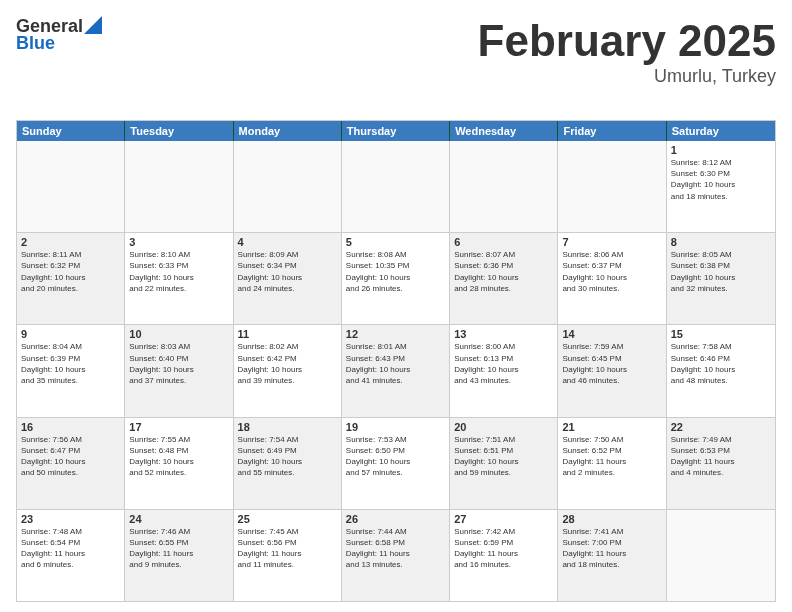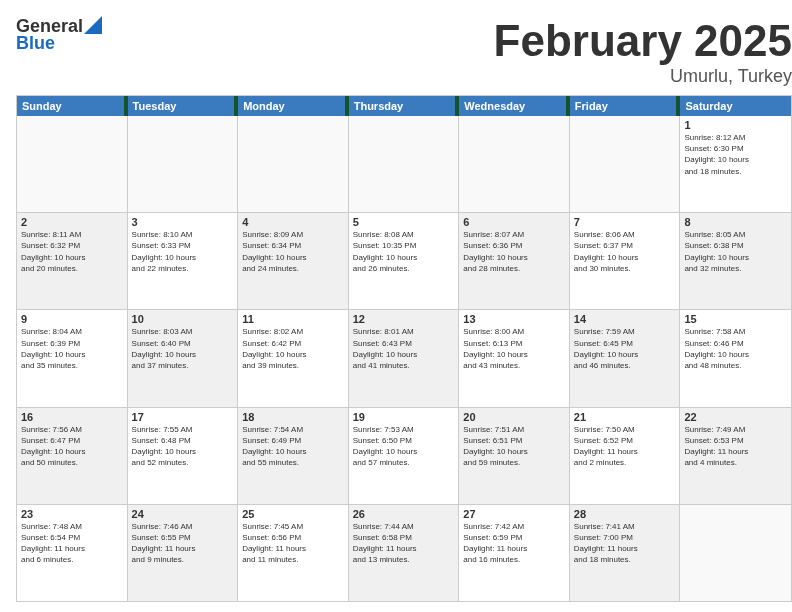--- a/index.html
+++ b/index.html
@@ -6,23 +6,24 @@
     body {
       font-family: Arial, sans-serif;
       background: #fff;
       width: 792px;
       height: 612px;
       overflow: hidden;
     }
     .page {
       width: 792px;
       height: 612px;
-      padding: 16px 0 10px 16px;
+      padding: 16px 16px 10px 16px;
       display: flex;
       flex-direction: column;
+      gap: 25px;
     }
     .header {
       display: flex;
       justify-content: space-between;
       align-items: flex-start;
       margin-bottom: 8px;
     }
     .logo {
       display: flex;
       align-items: center;
@@ -54,21 +55,21 @@
     .cal-header {
       display: grid;
       grid-template-columns: repeat(7, 1fr);
       background: #3a7abf;
     }
     .cal-header-cell {
       color: #fff;
       font-size: 11px;
       font-weight: bold;
       padding: 4px 5px;
-      border-right: 4px solid #14532d;
+      border-right: 1px solid #14532d;
     }
     .cal-header-cell:last-child { border-right: none; }
     .cal-body {
       flex: 1;
       display: flex;
       flex-direction: column;
     }
     .cal-row {
       display: grid;
       grid-template-columns: repeat(7, 1fr);

